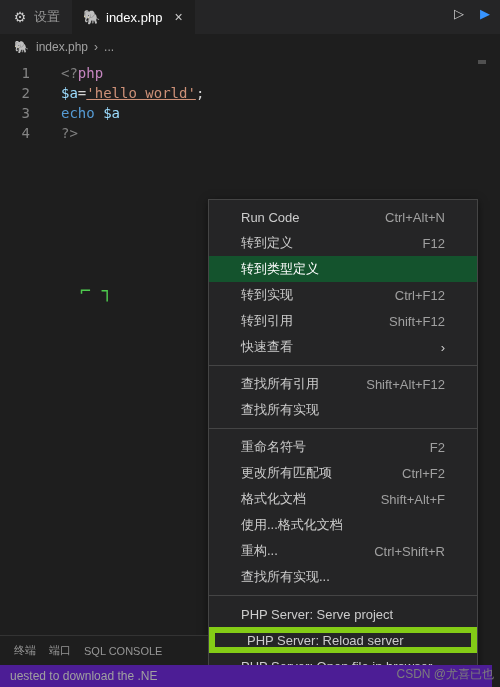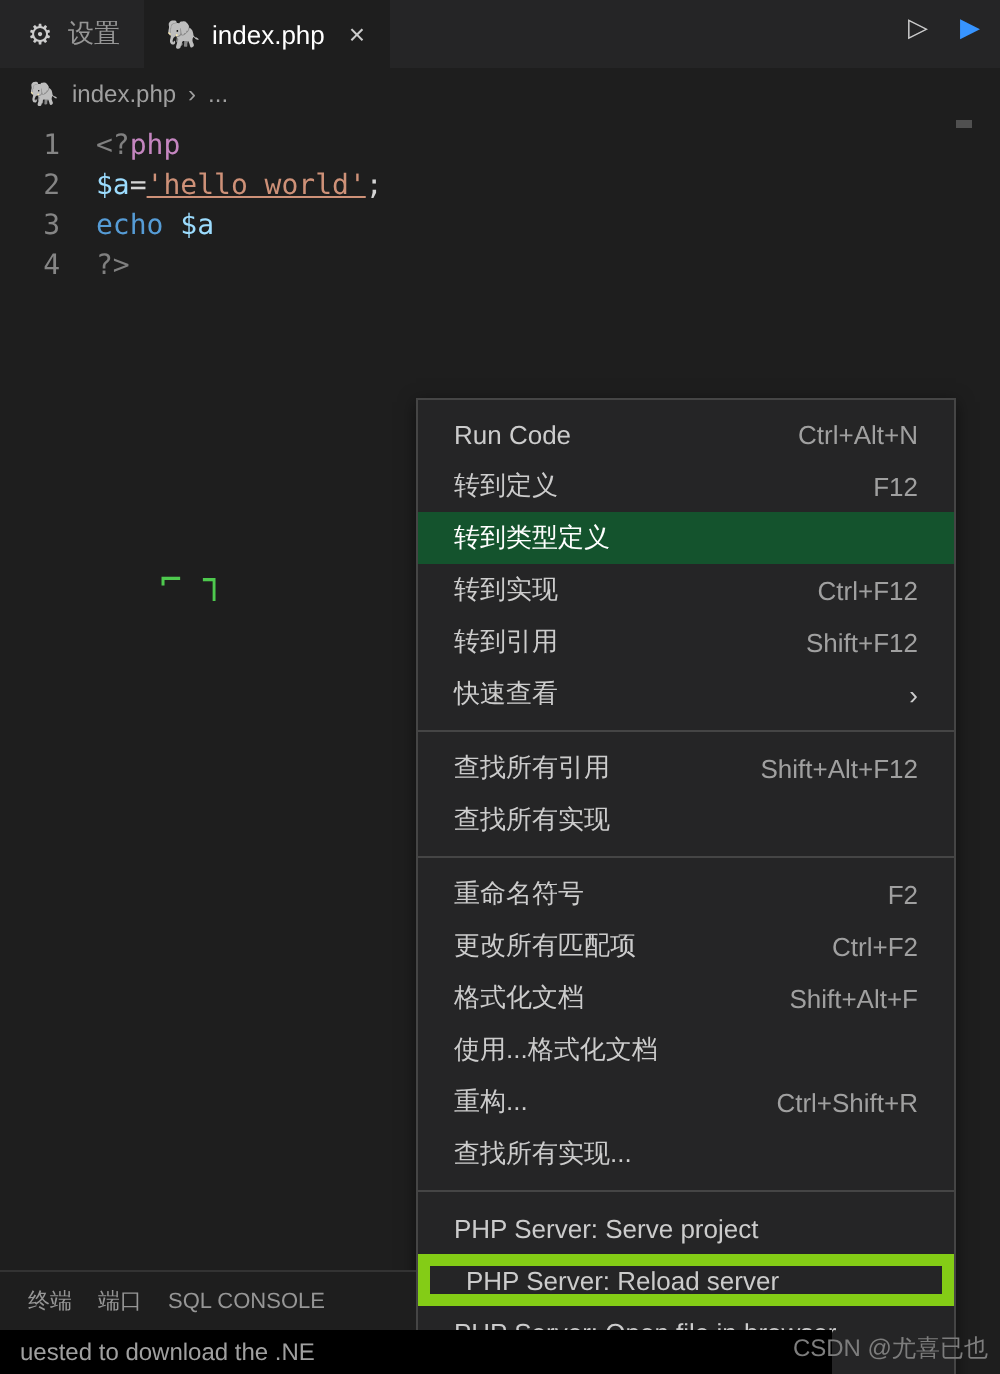--- a/index.html
+++ b/index.html
@@ -36,21 +36,21 @@
 .breadcrumb .tab-icon { font-size: 12px; }
 .editor {
   padding: 4px 0; font-family: Consolas, monospace; font-size: 14px;
   position: relative;
 }
 .line { display: flex; height: 20px; align-items: center; }
 .gutter {
   width: 48px; text-align: right; padding-right: 18px;
   color: #858585; user-select: none;
 }
-.code { white-space: pre; }
+.code { white-space: pre; margin-left: 13px; }
 .tag { color: #808080; }
 .keyword { color: #c586c0; }
 .echo { color: #569cd6; }
 .var { color: #9cdcfe; }
 .op { color: #d4d4d4; }
 .string { color: #ce9178; text-decoration: underline; }
 .cursor-mark {
   position: absolute; left: 80px; top: 280px;
   color: #4ec94e; font-size: 18px; font-family: monospace;
 }
@@ -59,21 +59,21 @@
   width: 8px; height: 4px; background: #505050;
 }
 .context-menu {
   position: absolute; left: 208px; top: 199px;
   width: 270px; background: #252526;
   border: 1px solid #454545;
   box-shadow: 0 2px 8px rgba(0,0,0,0.5);
   padding: 4px 0;
 }
 .menu-item {
-  height: 26px; padding: 0 18px;
+  height: 26px; padding: 0 32px;
   display: flex; align-items: center; justify-content: space-between;
   color: #cccccc; cursor: pointer; font-size: 13px;
 }
 .menu-item.hover { background: #14532d; color: #ffffff; }
 .menu-item .shortcut { color: #a0a0a0; font-size: 13px; }
 .menu-sep { height: 1px; background: #454545; margin: 5px 0; }
 .menu-item .chevron { color: #cccccc; }
 .highlight-box {
   border: 6px solid #84cc16; pointer-events: none;
 }
@@ -82,21 +82,21 @@
   height: 30px; display: flex; align-items: center; gap: 13px;
   padding: 0 14px; font-size: 11px; color: #969696;
   border-top: 1px solid #333333; width: 208px;
   background: #1e1e1e;
 }
 .status-line {
   position: absolute; left: 0; bottom: 0;
   height: 22px; padding: 0 10px;
   display: flex; align-items: center;
   color: #a0a0a0; font-size: 12px;
-  background: #000000; width: 416px;
+  background: #4c1d95; width: 492px;
 }
 .watermark {
   position: absolute; right: 6px; bottom: 4px;
   color: #7d7d7d; font-size: 12px;
 }
 </style>
 </head>
 <body>
 
 <div class="tab-bar">

